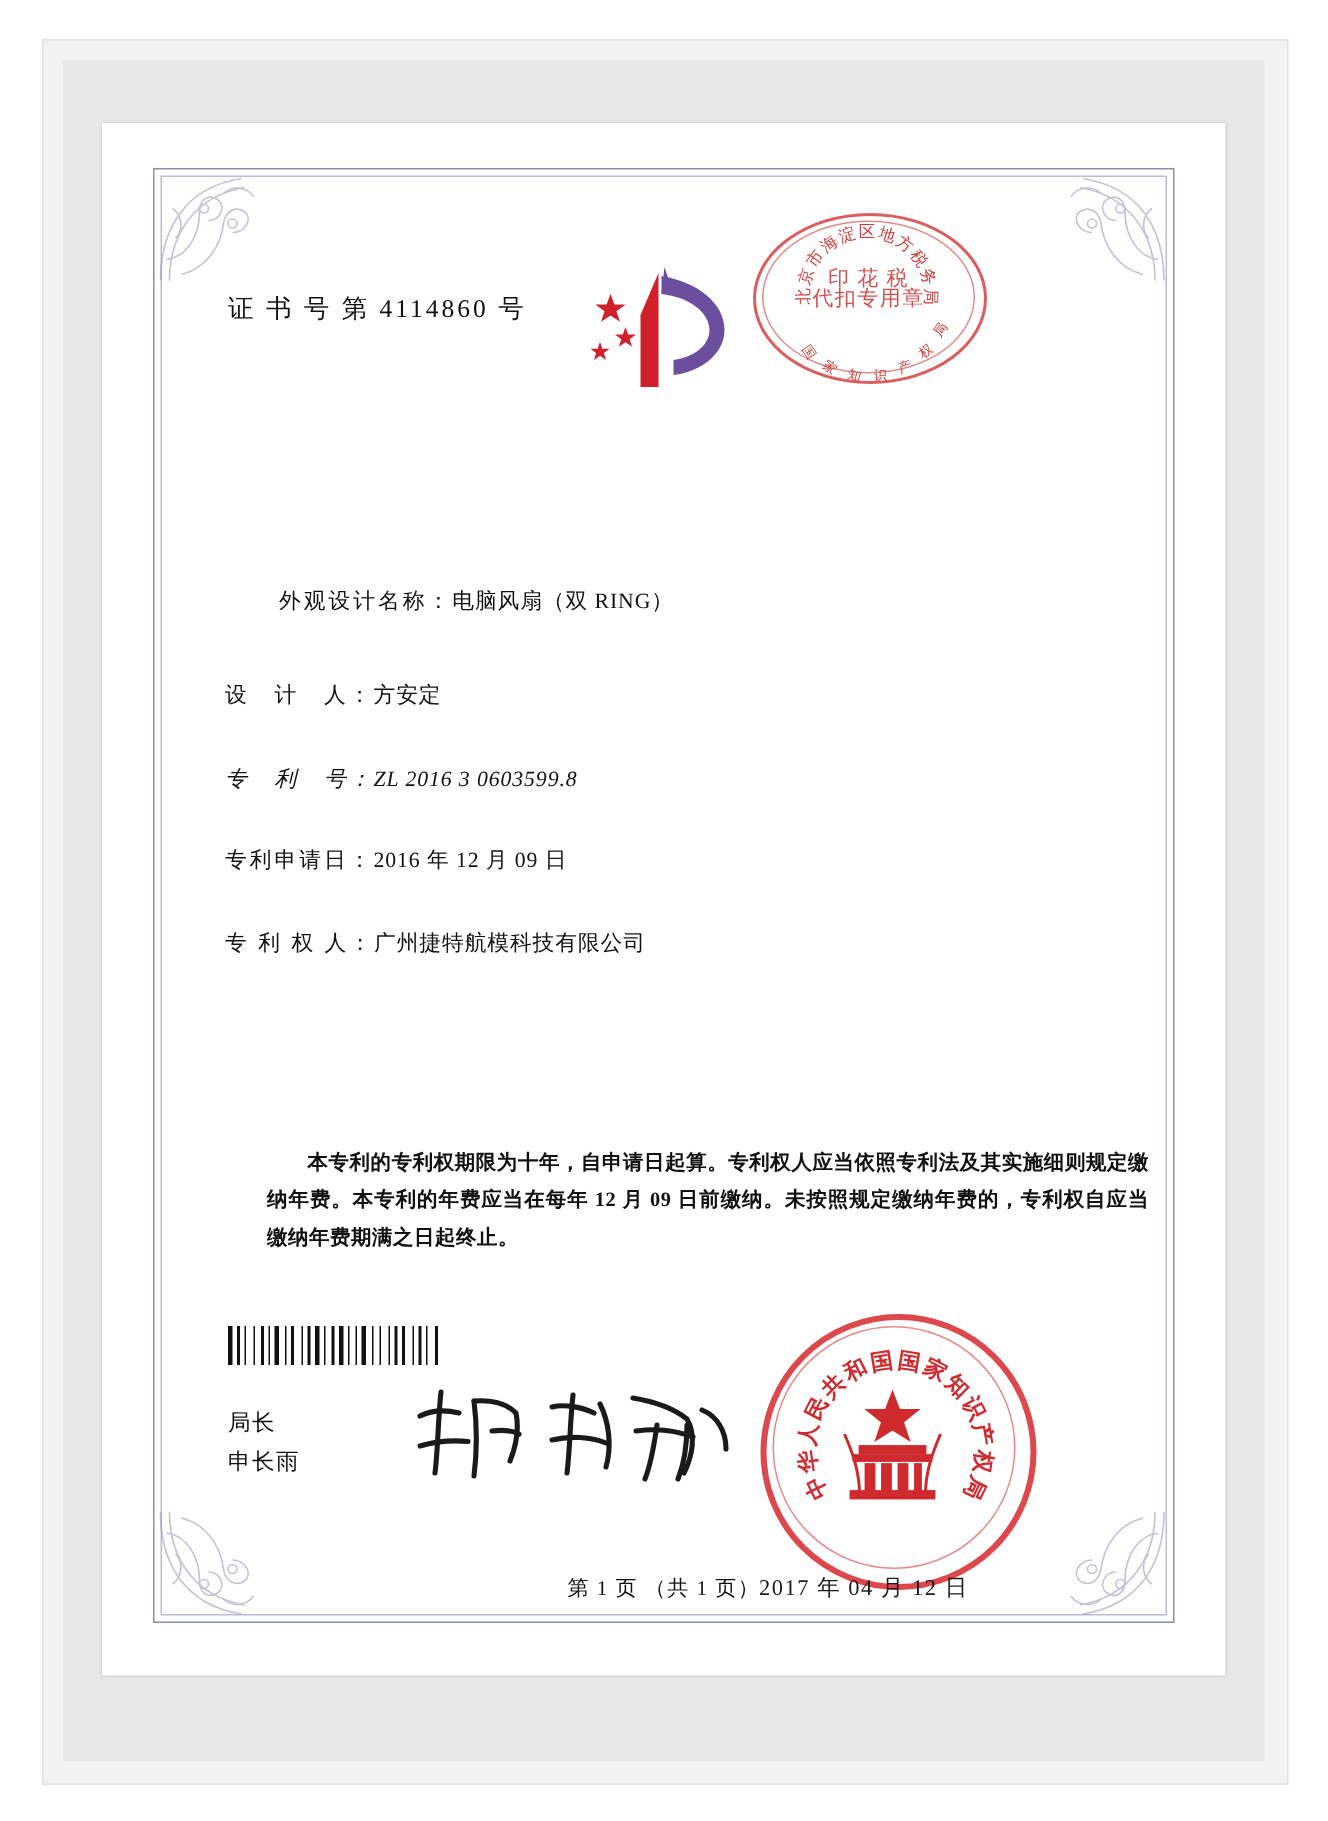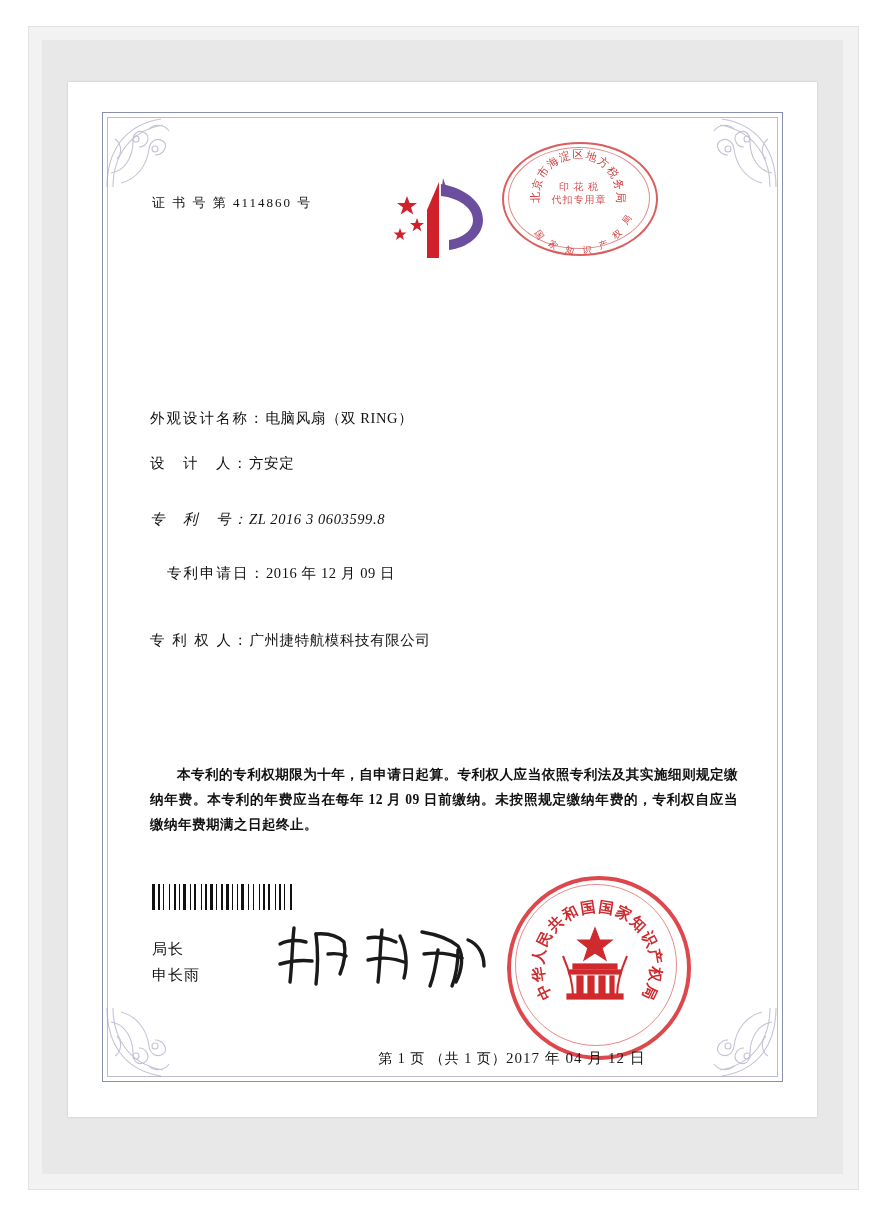--- a/index.html
+++ b/index.html
@@ -71,21 +71,21 @@
   
   .content {
     position: absolute;
     left: 102px; top: 112px;
     width: 681px; height: 970px;
   }
 
   .cert-no {
     position: absolute;
     left: 50px; top: 82px;
-    font-size: 13px;
+    font-size: 17px;
     letter-spacing: 2px;
     color: #111;
     white-space: nowrap;
   }
 
   
   .emblem {
     position: absolute;
     left: 285px; top: 62px;
     width: 110px; height: 98px;
@@ -125,21 +125,21 @@
     position: absolute;
     left: 50%; top: 50%;
     transform-origin: 0 0;
   }
   .stamp-top .center-lines {
     position: absolute;
     left: 34px; top: 38px;
     width: 86px;
     text-align: center;
     color: #cf3b3b;
-    font-size: 10px;
+    font-size: 14px;
     line-height: 13px;
     letter-spacing: 1px;
     opacity: 0.9;
   }
 
   .title {
     position: absolute;
     left: 0; top: 178px;
     width: 681px;
     text-align: center;
@@ -153,41 +153,41 @@
   .field {
     position: absolute;
     left: 48px;
     font-size: 14.5px;
     color: #111;
     white-space: nowrap;
     letter-spacing: 0.6px;
   }
   .field .lbl { letter-spacing: 2px; }
 
-  .f1 { top: 297px; }
+  .f1 { top: 279px; margin-left: 36px; }
   .f2 { top: 342px; }
   .f3 { top: 398px; font-style: italic; }
-  .f4 { top: 452px; margin-left: 17px; }
-  .f5 { top: 519px; text-align: center; }
+  .f4 { top: 452px; }
+  .f5 { top: 507px; text-align: center; }
   .f6 { top: 562px; }
 
   .para {
     position: absolute;
     left: 48px;
     width: 588px;
     font-size: 13.6px;
     line-height: 25px;
     color: #111;
     text-align: justify;
     text-indent: 27px;
     letter-spacing: 0.4px;
     font-weight: bold;
   }
   .p1 { top: 598px; }
-  .p2 { top: 650px; }
+  .p2 { top: 650px; margin-left: 28px; }
   .p3 { top: 727px; }
 
   
   .barcode {
     position: absolute;
     left: 50px; top: 772px;
     width: 168px; height: 26px;
   }
   .barcode i {
     position: absolute;

